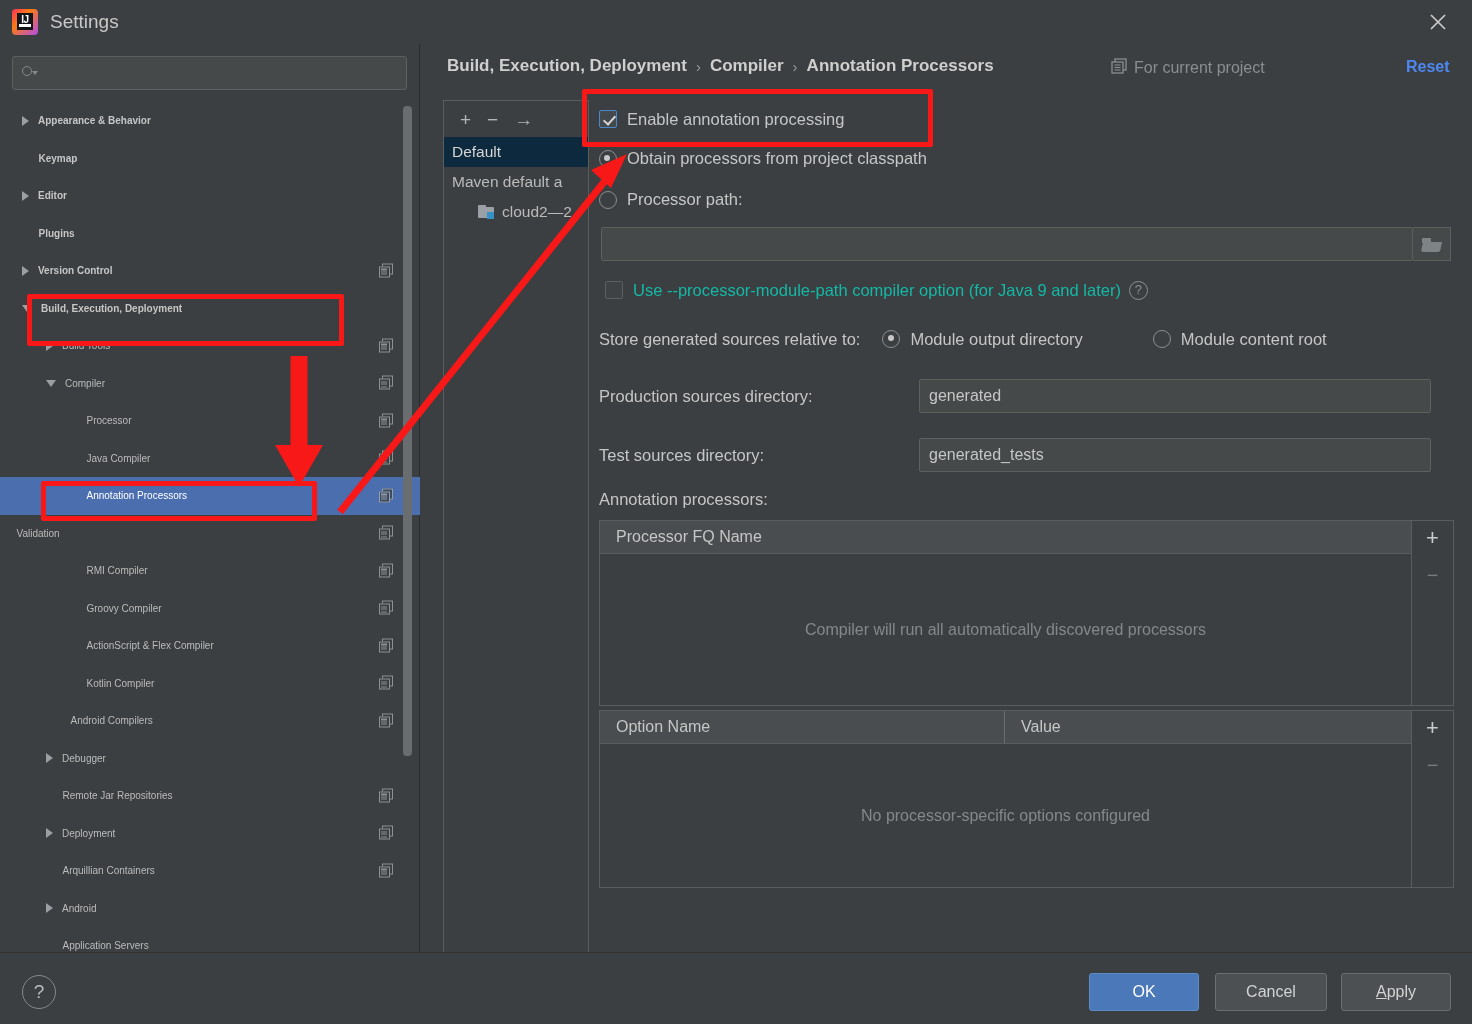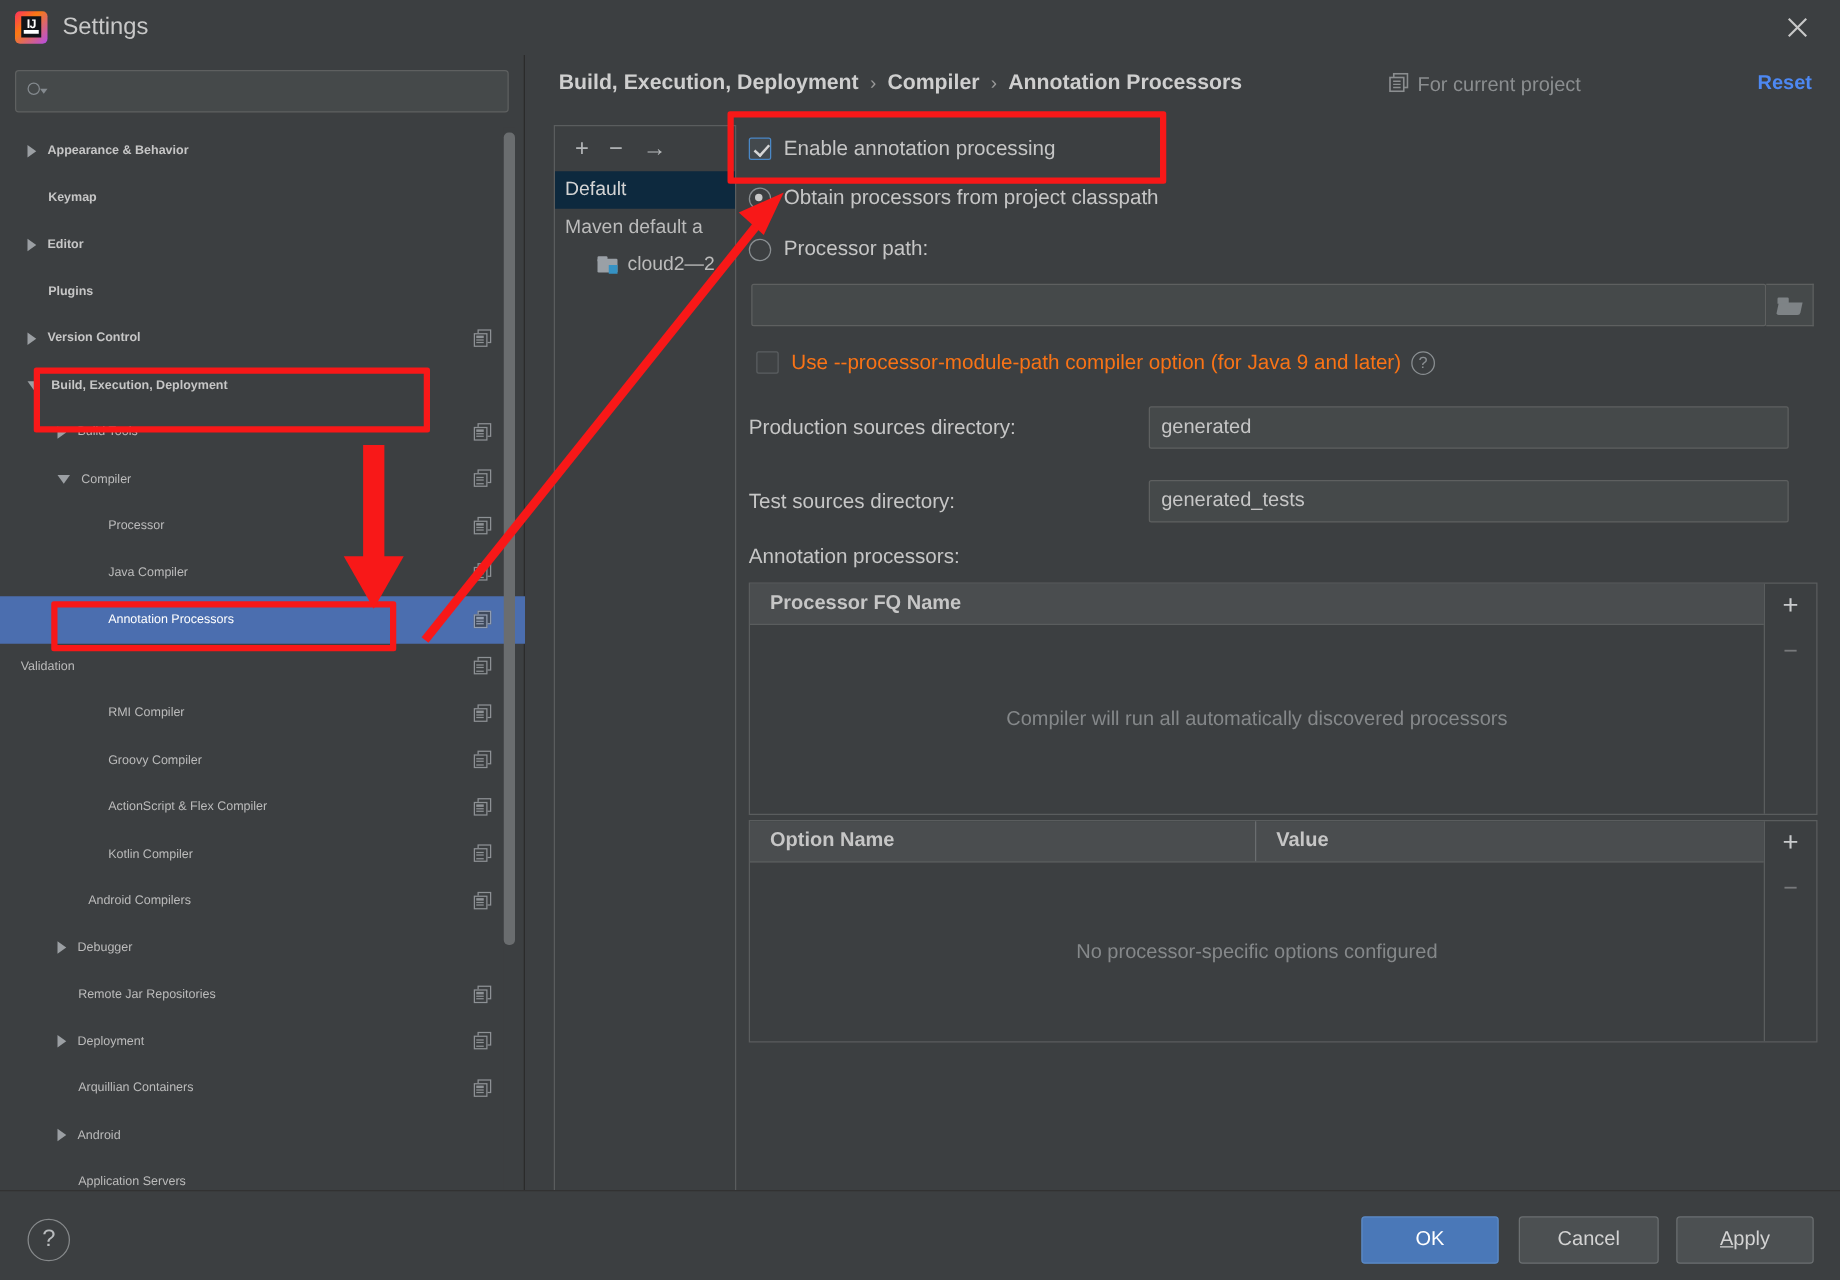--- a/index.html
+++ b/index.html
@@ -199,21 +199,21 @@
   .rb {
     width: 18px; height: 18px; border: 1.6px solid #8a8f92; border-radius: 50%;
     background: #3c3f41; position: relative; flex: 0 0 auto;
   }
   .rb.checked::after {
     content: ""; position: absolute; left: 4.4px; top: 4.4px;
     width: 6px; height: 6px; background: #c8c8c8; border-radius: 50%;
   }
 
   .lbl { font-size: 16.5px; color: #c6c6c6; margin-left: 10px; white-space: nowrap; }
-  .lbl.dim { color: #f97316; }
+  .lbl.dim { color: #14b8a6; }
   .lbl.plain { margin-left: 0; }
 
   .field {
     background: #45494a; border: 1px solid #5e6060; border-radius: 2px;
     height: 34px; display: flex; align-items: center; padding: 0 9px;
     font-size: 16px; color: #c6c6c6;
   }
   .field.empty { color: #7d8082; }
   .browse-btn {
     width: 38px; height: 34px; background: #45494a; border: 1px solid #5e6060;
@@ -241,21 +241,21 @@
     border: 1px solid #5a5d5e; background: #3c3f41; position: relative;
     display: flex;
   }
   .tbl-main { flex: 1; }
   .tbl-head {
     height: 33px; background: #4a4d4f; display: flex; align-items: center;
     border-bottom: 1px solid #5a5d5e;
   }
   .th {
     font-size: 16px; color: #c6c6c6; padding-left: 16px; height: 100%;
-    display: flex; align-items: center; font-weight: bold;
+    display: flex; align-items: center;
   }
   .th.sep { border-left: 1px solid #6a6d6f; }
   .tbl-body {
     display: flex; align-items: center; justify-content: center;
     color: #85888a; font-size: 16px;
   }
   .tbl-side {
     width: 42px; border-left: 1px solid #5a5d5e; display: flex;
     flex-direction: column; align-items: center; padding-top: 6px; gap: 16px;
   }
@@ -602,20 +602,27 @@
             </span>
         </div>
       </div>
 
       <div class="row" style="height:44px; padding-left:6px;">
         <span class="cb disabled"></span>
         <span class="lbl dim">Use --processor-module-path compiler option (for Java 9 and later)</span>
         <span class="help-q">?</span>
       </div>
 
+      <div class="row" style="height:54px;">
+        <span class="lbl plain">Store generated sources relative to:</span>
+        <span class="rb checked" style="margin-left:22px;"></span>
+        <span class="lbl">Module output directory</span>
+        <span class="rb" style="margin-left:70px;"></span>
+        <span class="lbl">Module content root</span>
+      </div>
 
       <div class="row" style="height:60px;">
         <span class="lbl plain" style="width:320px;">Production sources directory:</span>
         <div class="field" style="width:512px;">generated</div>
       </div>
 
       <div class="row" style="height:58px;">
         <span class="lbl plain" style="width:320px;">Test sources directory:</span>
         <div class="field" style="width:512px;">generated_tests</div>
       </div>

